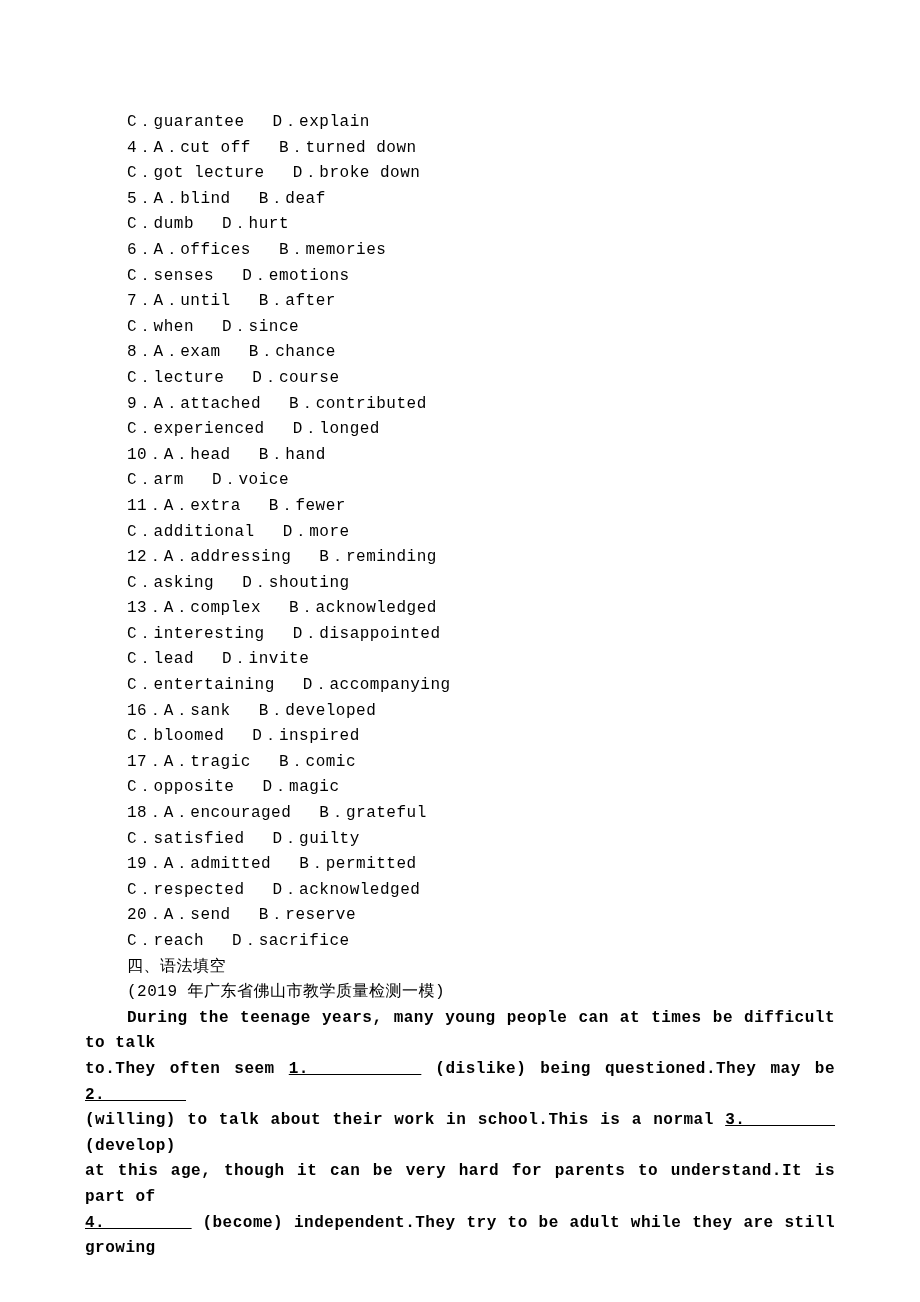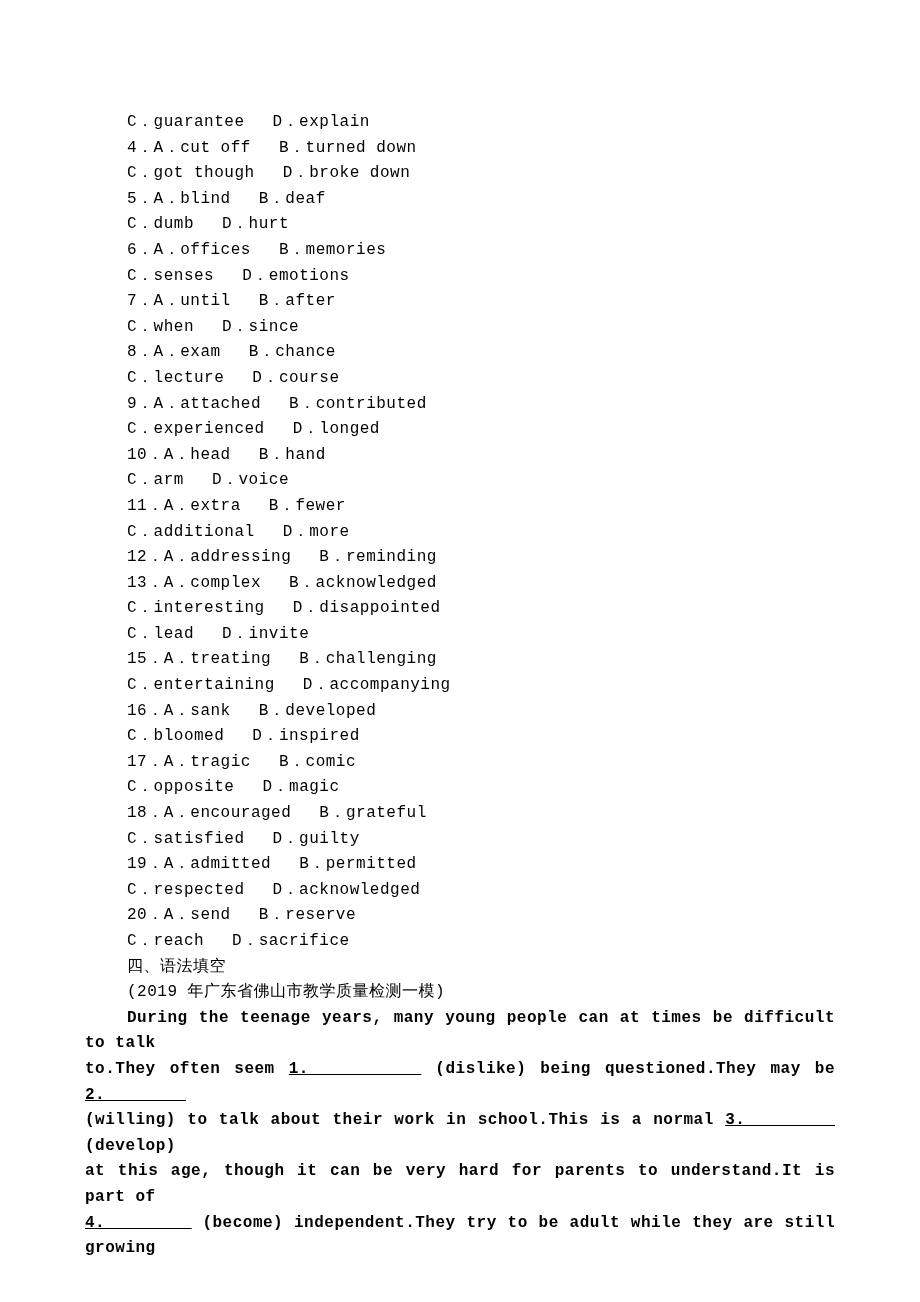--- a/index.html
+++ b/index.html
@@ -46,40 +46,40 @@
   }
 </style>
 </head>
 <body>
 
 <div class="page">
 
   <div id="questions-container">
       <div class="question-line"><span>C．guarantee</span><span class="opt-gap"></span><span>D．explain</span></div>
       <div class="question-line"><span>4．</span><span>A．cut off</span><span class="opt-gap"></span><span>B．turned down</span></div>
-      <div class="question-line"><span>C．got though</span><span class="opt-gap"></span><span>D．broke down</span></div>
+      <div class="question-line"><span>C．got lecture</span><span class="opt-gap"></span><span>D．broke down</span></div>
       <div class="question-line"><span>5．</span><span>A．blind</span><span class="opt-gap"></span><span>B．deaf</span></div>
       <div class="question-line"><span>C．dumb</span><span class="opt-gap"></span><span>D．hurt</span></div>
       <div class="question-line"><span>6．</span><span>A．offices</span><span class="opt-gap"></span><span>B．memories</span></div>
       <div class="question-line"><span>C．senses</span><span class="opt-gap"></span><span>D．emotions</span></div>
       <div class="question-line"><span>7．</span><span>A．until</span><span class="opt-gap"></span><span>B．after</span></div>
       <div class="question-line"><span>C．when</span><span class="opt-gap"></span><span>D．since</span></div>
       <div class="question-line"><span>8．</span><span>A．exam</span><span class="opt-gap"></span><span>B．chance</span></div>
       <div class="question-line"><span>C．lecture</span><span class="opt-gap"></span><span>D．course</span></div>
       <div class="question-line"><span>9．</span><span>A．attached</span><span class="opt-gap"></span><span>B．contributed</span></div>
       <div class="question-line"><span>C．experienced</span><span class="opt-gap"></span><span>D．longed</span></div>
       <div class="question-line"><span>10．</span><span>A．head</span><span class="opt-gap"></span><span>B．hand</span></div>
       <div class="question-line"><span>C．arm</span><span class="opt-gap"></span><span>D．voice</span></div>
       <div class="question-line"><span>11．</span><span>A．extra</span><span class="opt-gap"></span><span>B．fewer</span></div>
       <div class="question-line"><span>C．additional</span><span class="opt-gap"></span><span>D．more</span></div>
       <div class="question-line"><span>12．</span><span>A．addressing</span><span class="opt-gap"></span><span>B．reminding</span></div>
+      <div class="question-line"><span>C．asking</span><span class="opt-gap"></span><span>D．shouting</span></div>
       <div class="question-line"><span>13．</span><span>A．complex</span><span class="opt-gap"></span><span>B．acknowledged</span></div>
       <div class="question-line"><span>C．interesting</span><span class="opt-gap"></span><span>D．disappointed</span></div>
       <div class="question-line"><span>C．lead</span><span class="opt-gap"></span><span>D．invite</span></div>
-      <div class="question-line"><span>15．</span><span>A．treating</span><span class="opt-gap"></span><span>B．challenging</span></div>
       <div class="question-line"><span>C．entertaining</span><span class="opt-gap"></span><span>D．accompanying</span></div>
       <div class="question-line"><span>16．</span><span>A．sank</span><span class="opt-gap"></span><span>B．developed</span></div>
       <div class="question-line"><span>C．bloomed</span><span class="opt-gap"></span><span>D．inspired</span></div>
       <div class="question-line"><span>17．</span><span>A．tragic</span><span class="opt-gap"></span><span>B．comic</span></div>
       <div class="question-line"><span>C．opposite</span><span class="opt-gap"></span><span>D．magic</span></div>
       <div class="question-line"><span>18．</span><span>A．encouraged</span><span class="opt-gap"></span><span>B．grateful</span></div>
       <div class="question-line"><span>C．satisfied</span><span class="opt-gap"></span><span>D．guilty</span></div>
       <div class="question-line"><span>19．</span><span>A．admitted</span><span class="opt-gap"></span><span>B．permitted</span></div>
       <div class="question-line"><span>C．respected</span><span class="opt-gap"></span><span>D．acknowledged</span></div>
       <div class="question-line"><span>20．</span><span>A．send</span><span class="opt-gap"></span><span>B．reserve</span></div>

